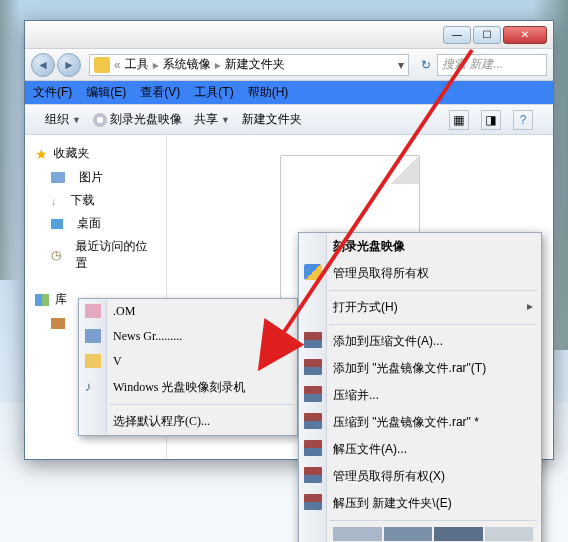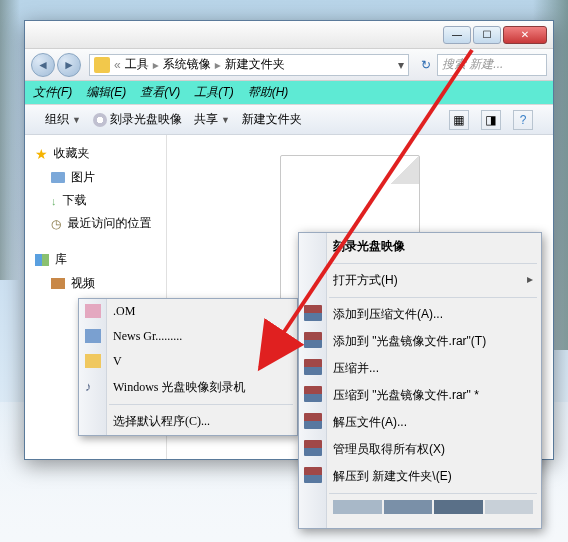--- a/index.html
+++ b/index.html
@@ -57,38 +57,38 @@
     .bc-drop { color:#555; cursor:pointer; }
     .refresh { width: 22px; height: 22px; display:inline-flex; align-items:center; justify-content:center;
       color:#2A6AB0; cursor:pointer; }
     .searchbox {
       width: 110px; height: 22px; background: #fff; border: 1px solid #B8C4D0;
       display: flex; align-items: center; padding: 0 4px; color:#999; font-style: italic; text-align: center;
     }
 
     .menubar {
       height: 24px; display: flex; align-items: center; padding: 0 8px; gap: 14px;
-      background: #5eead4; border-bottom: 1px solid #D8D8D8; font-style: italic;
+      background: #3b82f6; border-bottom: 1px solid #D8D8D8;
     }
     .menuitem { cursor: pointer; }
 
     .toolbar {
       height: 30px; display: flex; align-items: center; padding: 0 20px; gap: 12px;
       background: linear-gradient(180deg,#F8FAFC,#E4EAF2); border-bottom: 1px solid #D0D6DE;
     }
     .tbtn { cursor: pointer; display: inline-flex; align-items: center; gap: 3px; }
     .tbtn .drop { font-size: 9px; color:#555; }
     .tb-spacer { flex: 1; }
     .tb-icon { width: 20px; height: 20px; border: 1px solid #B8C4D0;
       display: inline-flex; align-items: center; justify-content: center; cursor: pointer; }
 
     .body { flex: 1; display: flex; background: #fff; }
     .sidebar { width: 142px; border-right: 1px solid #E0E0E0; padding: 6px 0; }
     .side-header { display: flex; align-items: center; gap: 6px; padding: 4px 10px; font-weight: normal; }
-    .side-item { display: flex; align-items: center; gap: 6px; padding: 3px 10px 3px 26px; cursor: pointer; }
+    .side-item { display: flex; align-items: center; gap: 14px; padding: 3px 10px 3px 26px; cursor: pointer; }
     .star-icon { color: #F5B301; font-size: 14px; }
     .folder-mini { width: 14px; height: 11px; background: #7BA8D9; border-radius: 1px; }
     .arrow-mini { color: #6CB46C; font-size: 11px; }
     .desk-mini { width: 12px; height: 10px; background: #55A0E0; }
     .clock-mini { color:#8A7A4A; }
     .lib-mini { width:14px; height:12px; background: linear-gradient(90deg,#5AA0E0 50%,#8AC070 50%); }
 
     .content { flex: 1; padding: 10px; position: relative; }
     .iso-icon {
       width: 160px; height: 160px; margin: 10px auto 0; position: relative;
@@ -222,20 +222,24 @@
       </div>
       <div class="side-item">
         <span class="folder-mini"></span>
         <span>图片</span>
       </div>
       <div class="side-item">
         <span class="arrow-mini">↓</span>
         <span>下载</span>
       </div>
       <div class="side-item">
+        <span class="desk-mini"></span>
+        <span>桌面</span>
+      </div>
+      <div class="side-item">
         <span class="clock-mini">◷</span>
         <span>最近访问的位置</span>
       </div>
       <div style="height:12px"></div>
       <div class="side-header">
         <span class="lib-mini"></span>
         <span>库</span>
       </div>
       <div class="side-item">
         <span style="width:14px;height:11px;background:#C88848"></span>
@@ -272,20 +276,24 @@
   </div>
   <div class="sep"></div>
   <div class="row">
     <span>选择默认程序(C)...</span>
   </div>
 </div>
 
 <div class="ctx2">
   <div class="ctx2-iconcol"></div>
   <div class="row bold">刻录光盘映像</div>
+  <div class="row">
+    <span class="ricon shield"></span>
+    <span>管理员取得所有权</span>
+  </div>
   <div class="sep"></div>
   <div class="row">
     <span>打开方式(H)</span>
     <span class="submark">▸</span>
   </div>
   <div class="sep"></div>
   <div class="row">
     <span class="ricon rar-icon"></span>
     <span>添加到压缩文件(A)...</span>
   </div>

